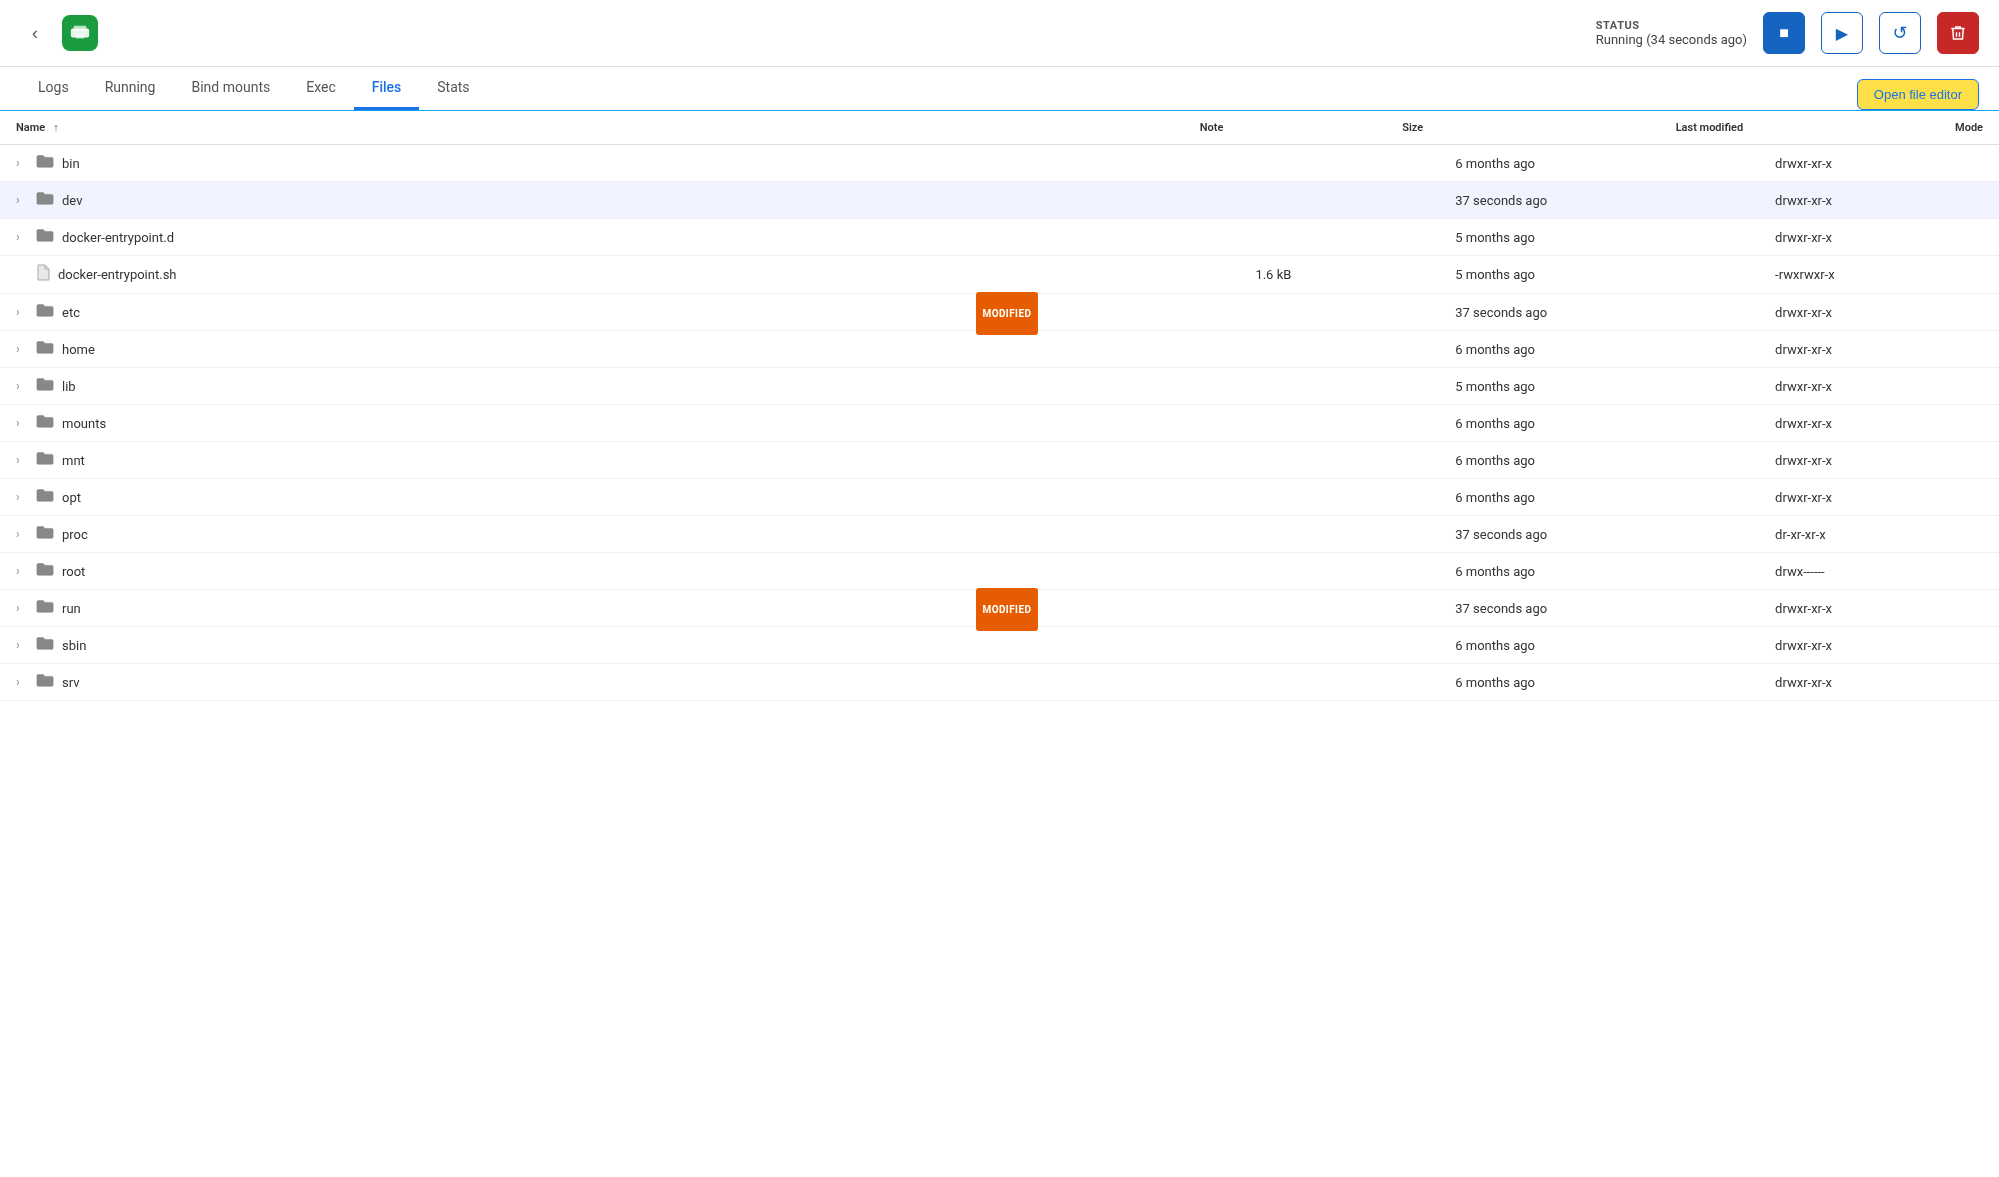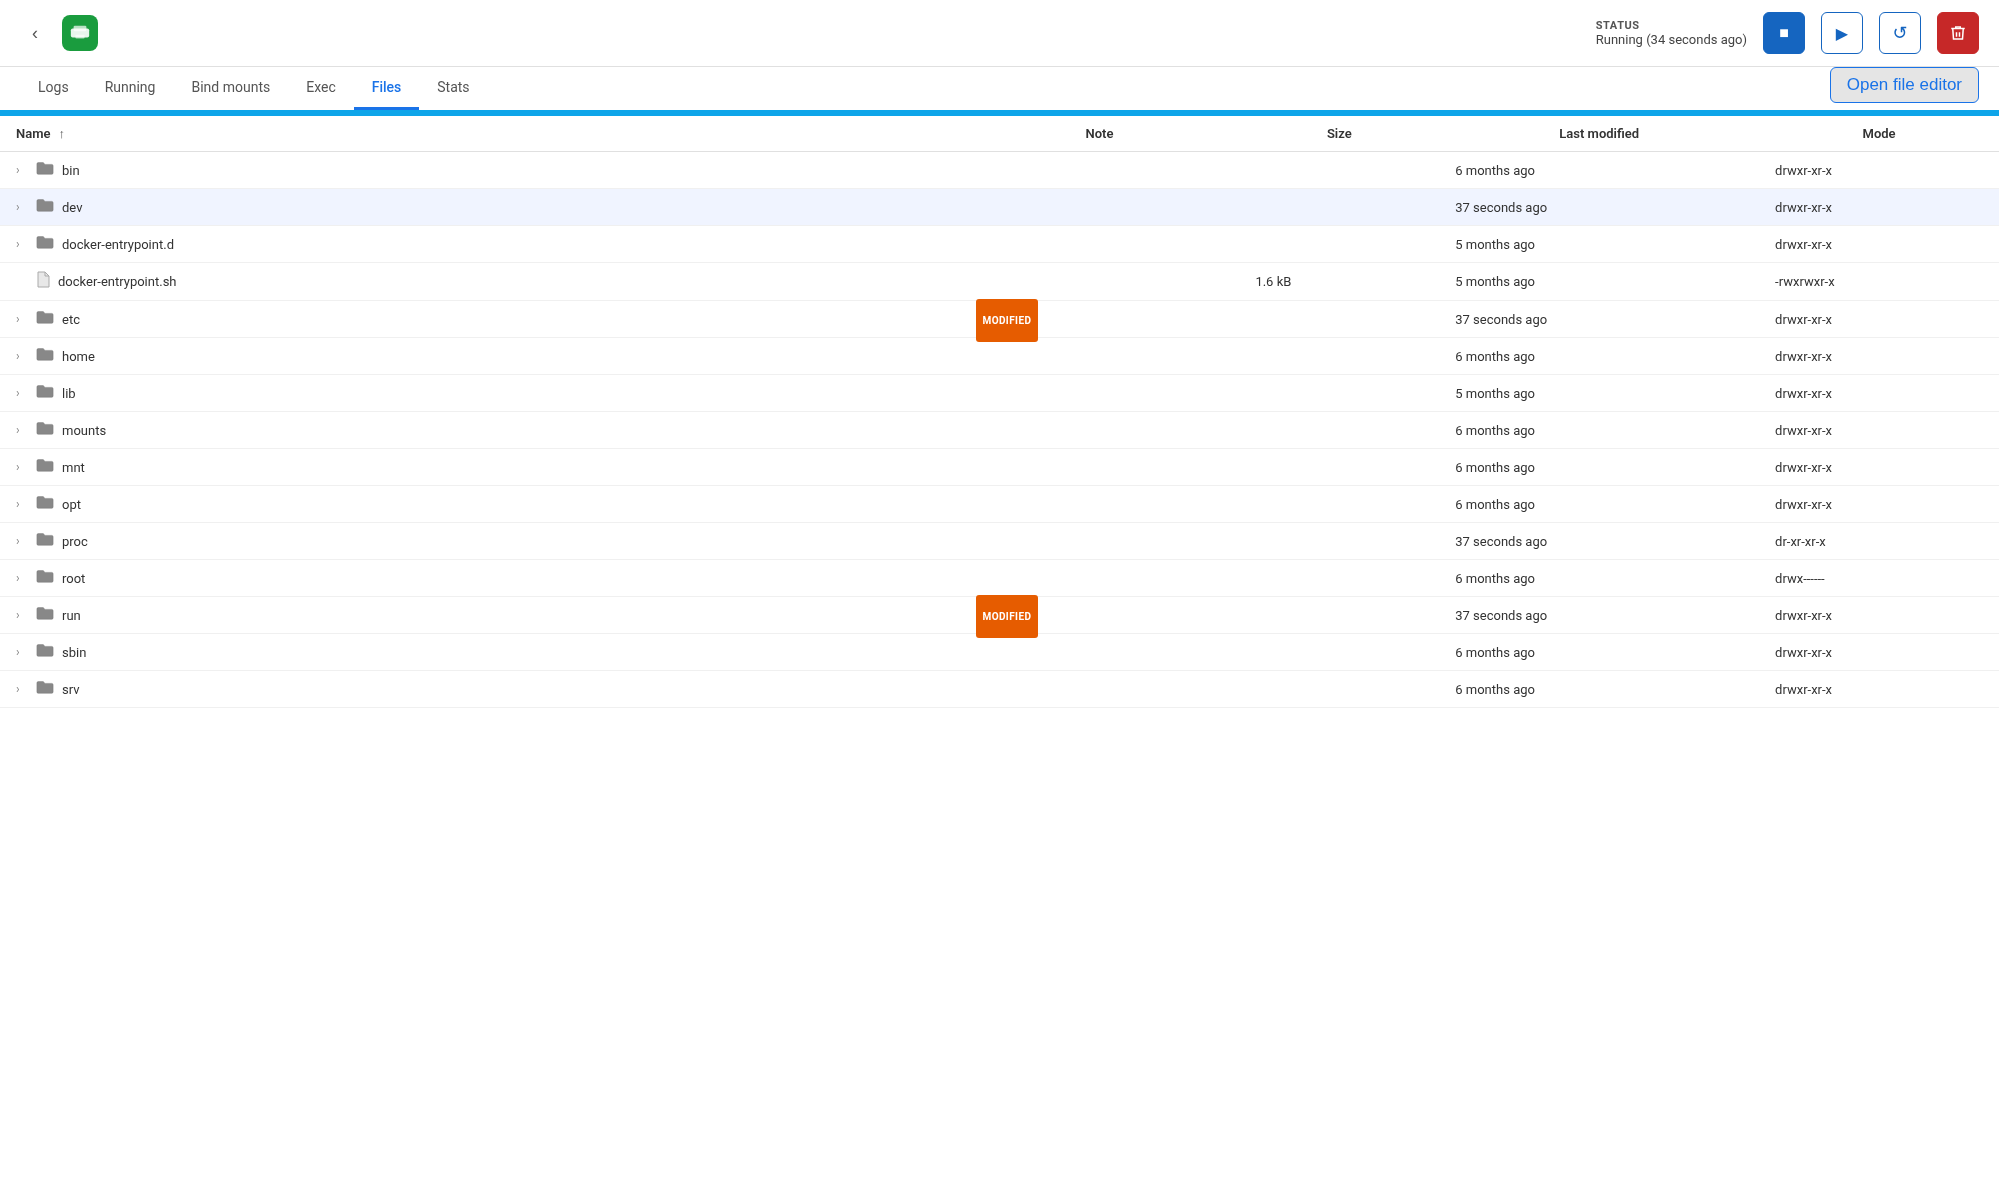--- a/index.html
+++ b/index.html
@@ -17,27 +17,27 @@
     .lock-icon { color: #888; font-size: 12px; }
     .status-section { display: flex; align-items: center; gap: 16px; margin-left: auto; }
     .status-info { text-align: left; margin-left: 16px; }
     .status-label { font-size: 11px; font-weight: 700; color: #555; letter-spacing: 0.05em; }
     .status-value { font-size: 13px; color: #444; }
     .ctrl-btn { width: 42px; height: 42px; border-radius: 6px; border: 1px solid #ccc; background: #f0f4ff; cursor: pointer; display: flex; align-items: center; justify-content: center; font-size: 16px; color: #333; }
     .ctrl-btn.blue { background: #1565c0; border-color: #1565c0; color: white; }
     .ctrl-btn.red { background: #c62828; border-color: #c62828; color: white; }
     .ctrl-btn.blue-outline { background: #fff; border-color: #1565c0; color: #1565c0; }
 
-    .tabs { display: flex; padding: 0 20px; border-bottom: 6px solid #0ea5e9; gap: 0; align-items: flex-start; }
+    .tabs { display: flex; padding: 0 20px; border-bottom: 1px solid #0ea5e9; gap: 0; align-items: flex-end; }
     .tab { padding: 12px 18px; cursor: pointer; color: #555; font-size: 14px; border-bottom: 3px solid transparent; white-space: nowrap; }
     .tab.active { color: #1a73e8; border-bottom: 3px solid #1a73e8; font-weight: 500; }
-    .open-file-btn { margin-left: auto; padding: 7px 16px; border: 1.5px solid #1a73e8; background: #e5e5e5; color: #1a73e8; border-radius: 6px; cursor: pointer; font-size: 17px; font-weight: 500; }
+    .open-file-btn { margin-left: auto; padding: 7px 16px; border: 1.5px solid #1a73e8; background: #fde047; color: #1a73e8; border-radius: 6px; cursor: pointer; font-size: 13px; font-weight: 500; }
 
     .file-table { width: 100%; border-collapse: collapse; }
-    .file-table th { text-align: center; padding: 10px 16px; font-size: 13px; font-weight: 600; color: #333; border-bottom: 1px solid #e0e0e0; }
+    .file-table th { text-align: right; padding: 10px 16px; font-size: 11px; font-weight: 600; color: #333; border-bottom: 1px solid #e0e0e0; }
     .file-table th.sortable { cursor: pointer; }
     .file-table th .sort-arrow { margin-left: 4px; color: #555; }
     .file-table td { padding: 8px 16px; font-size: 13px; color: #333; border-bottom: 1px solid #f0f0f0; vertical-align: middle; }
     .file-table tr.highlighted { background: #f0f4ff; }
 
     .col-name { width: 48%; }
     .col-note { width: 14%; }
     .col-size { width: 10%; }
     .col-modified { width: 16%; }
     .col-mode { width: 12%; }

